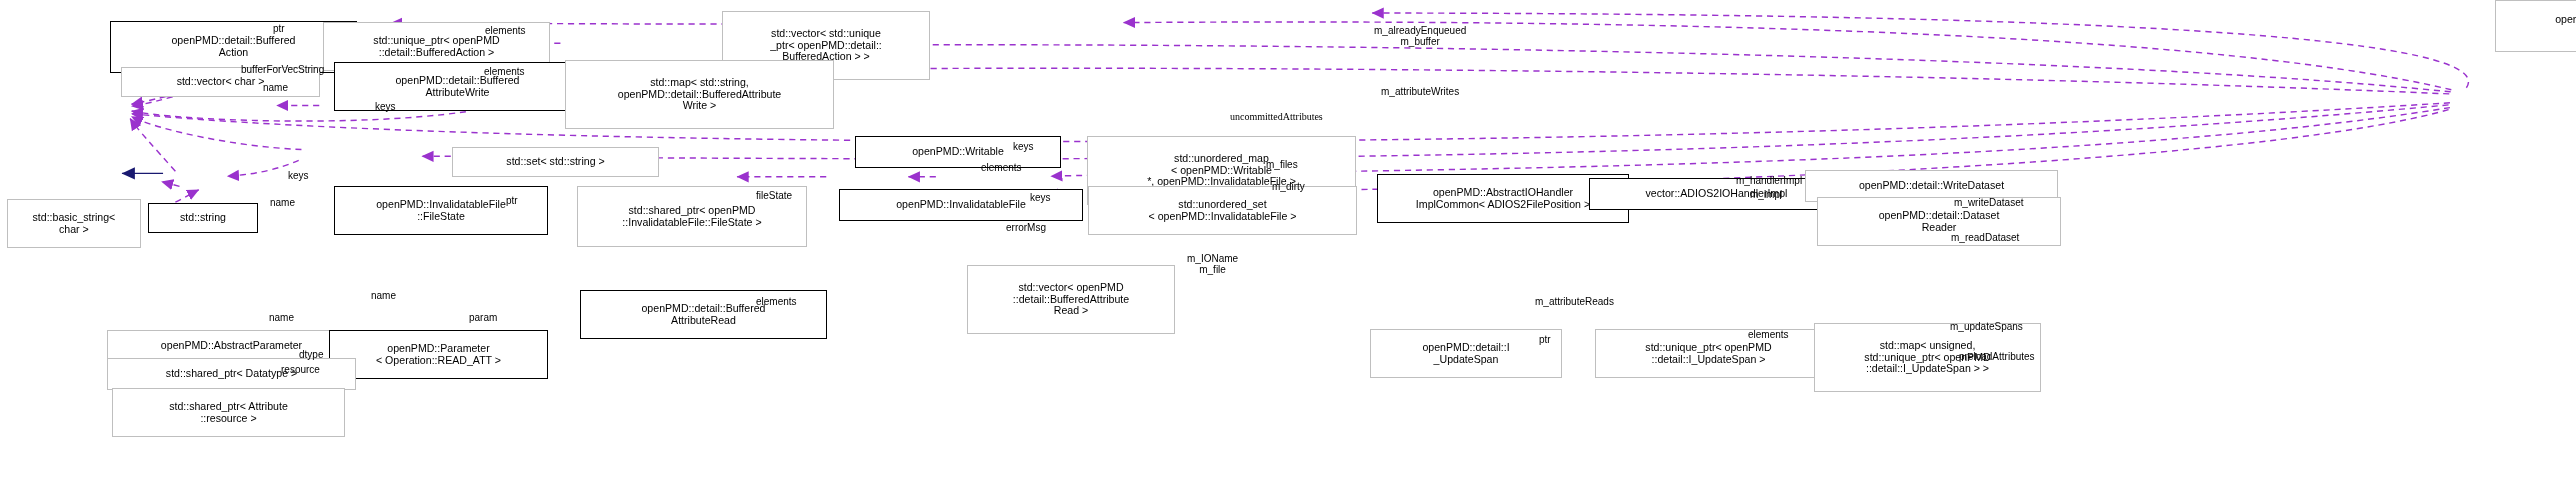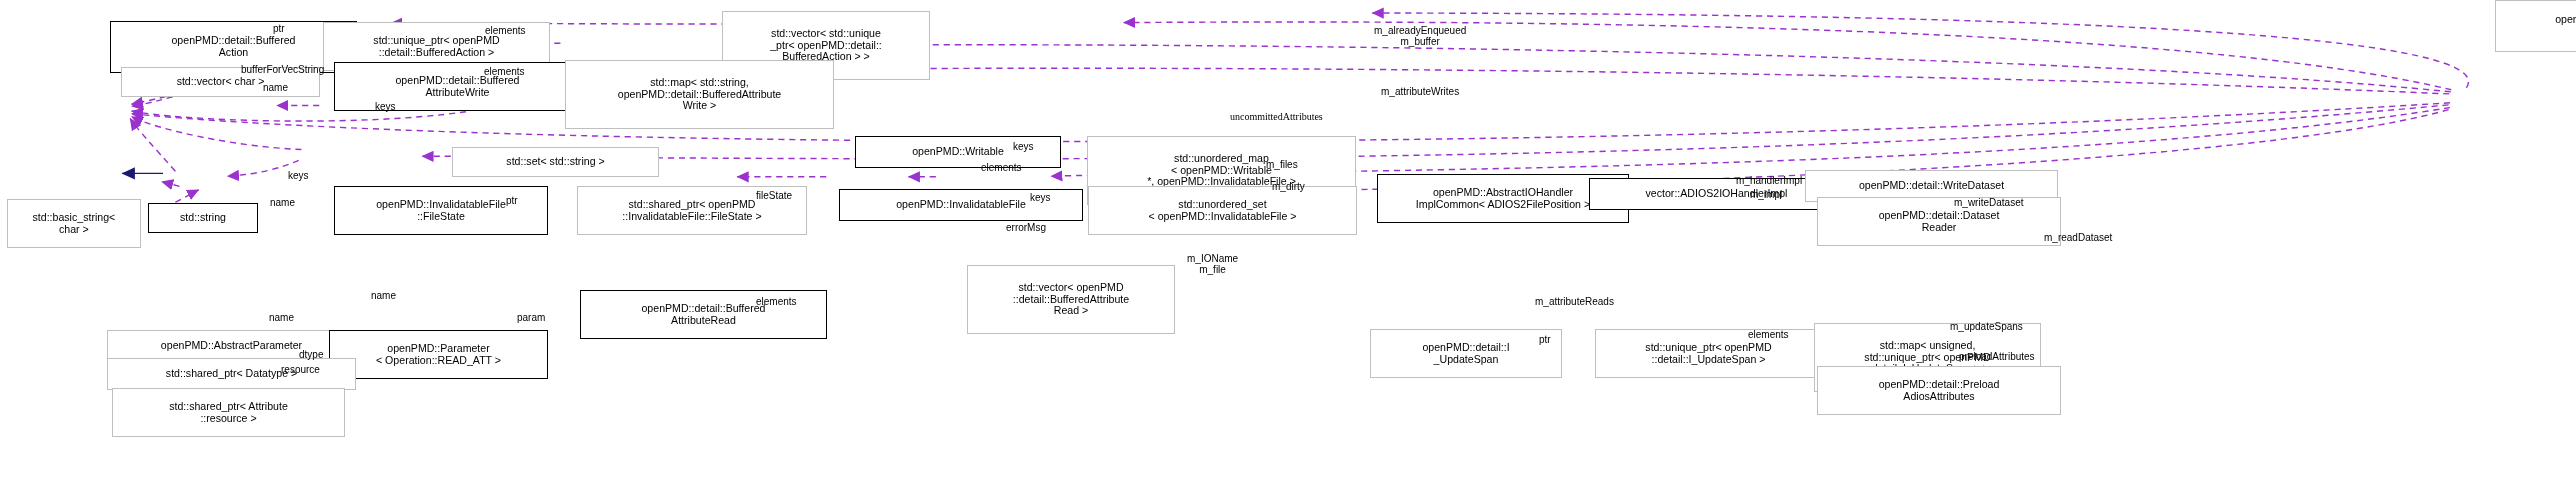--- a/index.html
+++ b/index.html
@@ -146,21 +146,21 @@
     <div class="node " style="left: 452px; top: 147px; width: 207px; height: 30px;"><span>std::set&lt; std::string &gt;</span></div>
     <div class="node key" style="left: 855px; top: 136px; width: 206px; height: 31.5px;"><span>openPMD::Writable</span></div>
     <div class="node " style="left: 1087px; top: 136px; width: 269px; height: 69px;"><span>std::unordered_map
 &lt; openPMD::Writable
 *, openPMD::InvalidatableFile &gt;</span></div>
     <div class="node " style="left: 6.9px; top: 199px; width: 134px; height: 49px;"><span>std::basic_string&lt;
 char &gt;</span></div>
     <div class="node key" style="left: 148px; top: 203px; width: 110px; height: 30px;"><span>std::string</span></div>
     <div class="node key" style="left: 334px; top: 186px; width: 214px; height: 49px;"><span>openPMD::InvalidatableFile
 ::FileState</span></div>
-    <div class="node " style="left: 577px; top: 186px; width: 230px; height: 49px;"><span>std::shared_ptr&lt; openPMD
+    <div class="node " style="left: 577px; top: 186px; width: 230px; height: 61px;"><span>std::shared_ptr&lt; openPMD
 ::InvalidatableFile::FileState &gt;</span></div>
     <div class="node key" style="left: 839px; top: 189px; width: 244px; height: 31.5px;"><span>openPMD::InvalidatableFile</span></div>
     <div class="node " style="left: 1088px; top: 186px; width: 269px; height: 49px;"><span>std::unordered_set
 &lt; openPMD::InvalidatableFile &gt;</span></div>
     <div class="node key" style="left: 1377px; top: 174px; width: 252px; height: 49px;"><span>openPMD::AbstractIOHandler
 ImplCommon&lt; ADIOS2FilePosition &gt;</span></div>
     <div class="node key" style="left: 1589px; top: 178px; width: 255px; height: 31.5px;"><span>vector::ADIOS2IOHandlerImpl</span></div>
     <div class="node " style="left: 1805px; top: 170px; width: 253px; height: 31.5px;"><span>openPMD::detail::WriteDataset</span></div>
     <div class="node " style="left: 1817px; top: 197px; width: 244px; height: 49px; align-items: center;"><span>openPMD::detail::Dataset
 Reader</span></div>
@@ -175,53 +175,51 @@
     <div class="node " style="left: 107px; top: 358px; width: 249px; height: 31.5px;"><span>std::shared_ptr&lt; Datatype &gt;</span></div>
     <div class="node " style="left: 112px; top: 388px; width: 233px; height: 49px;"><span>std::shared_ptr&lt; Attribute
 ::resource &gt;</span></div>
     <div class="node " style="left: 1370px; top: 329px; width: 192px; height: 49px;"><span>openPMD::detail::I
 _UpdateSpan</span></div>
     <div class="node " style="left: 1595px; top: 329px; width: 227px; height: 49px;"><span>std::unique_ptr&lt; openPMD
 ::detail::I_UpdateSpan &gt;</span></div>
     <div class="node " style="left: 1814px; top: 323px; width: 227px; height: 69px;"><span>std::map&lt; unsigned,
 std::unique_ptr&lt; openPMD
 ::detail::I_UpdateSpan &gt; &gt;</span></div>
-    <div class="node " style="left: 1817px; top: 366px; width: 244px; height: 49px;"><span>openPMD::detail::Preload
-AdiosAttributes</span></div>
     <div class="elabel" style="left: 273px; top: 23px;">ptr</div>
     <div class="elabel" style="left: 485px; top: 25px;">elements</div>
     <div class="elabel" style="left: 1374px; top: 25px;">m_alreadyEnqueued
 m_buffer</div>
     <div class="elabel" style="left: 241px; top: 64px;">bufferForVecString</div>
     <div class="elabel" style="left: 484px; top: 66px;">elements</div>
     <div class="elabel" style="left: 1381px; top: 86px;">m_attributeWrites</div>
     <div class="elabel" style="left: 263px; top: 82px;">name</div>
     <div class="elabel" style="left: 375px; top: 101px;">keys</div>
     <div class="elabel" style="left: 1230px; top: 111px; font-family: Liberation Serif, serif;">uncommittedAttributes</div>
     <div class="elabel" style="left: 1013px; top: 141px;">keys</div>
     <div class="elabel" style="left: 981px; top: 162px;">elements</div>
     <div class="elabel" style="left: 1266px; top: 159px;">m_files</div>
     <div class="elabel" style="left: 288px; top: 170px;">keys</div>
     <div class="elabel" style="left: 1736px; top: 175px;">m_handlerImpl</div>
     <div class="elabel" style="left: 1954px; top: 197px;">m_writeDataset</div>
-    <div class="elabel" style="left: 1996px; top: 232px; padding-left: 48px;">m_readDataset</div>
+    <div class="elabel" style="left: 1903px; top: 232px; padding-left: 48px;">m_readDataset</div>
     <div class="elabel" style="left: 270px; top: 197px;">name</div>
     <div class="elabel" style="left: 506px; top: 195px;">ptr</div>
     <div class="elabel" style="left: 756px; top: 190px;">fileState</div>
     <div class="elabel" style="left: 1030px; top: 192px;">keys</div>
     <div class="elabel" style="left: 1272px; top: 181px;">m_dirty</div>
     <div class="elabel" style="left: 1750px; top: 189px;">m_impl</div>
     <div class="elabel" style="left: 1006px; top: 222px;">errorMsg</div>
     <div class="elabel" style="left: 1151px; top: 253px; margin-left: 36px;">m_IOName
 m_file</div>
     <div class="elabel" style="left: 371px; top: 290px;">name</div>
     <div class="elabel" style="left: 756px; top: 296px;">elements</div>
     <div class="elabel" style="left: 1535px; top: 296px;">m_attributeReads</div>
     <div class="elabel" style="left: 269px; top: 312px;">name</div>
-    <div class="elabel" style="left: 469px; top: 312px; margin-left: 48px;">param</div>
+    <div class="elabel" style="left: 469px; top: 312px;">param</div>
     <div class="elabel" style="left: 299px; top: 349px;">dtype</div>
     <div class="elabel" style="left: 1539px; top: 334px;">ptr</div>
     <div class="elabel" style="left: 1748px; top: 329px;">elements</div>
     <div class="elabel" style="left: 1950px; top: 321px;">m_updateSpans</div>
     <div class="elabel" style="left: 281px; top: 364px;">resource</div>
     <div class="elabel" style="left: 1959px; top: 351px;">preloadAttributes</div>
   </div>
 
 
 </body></html>

